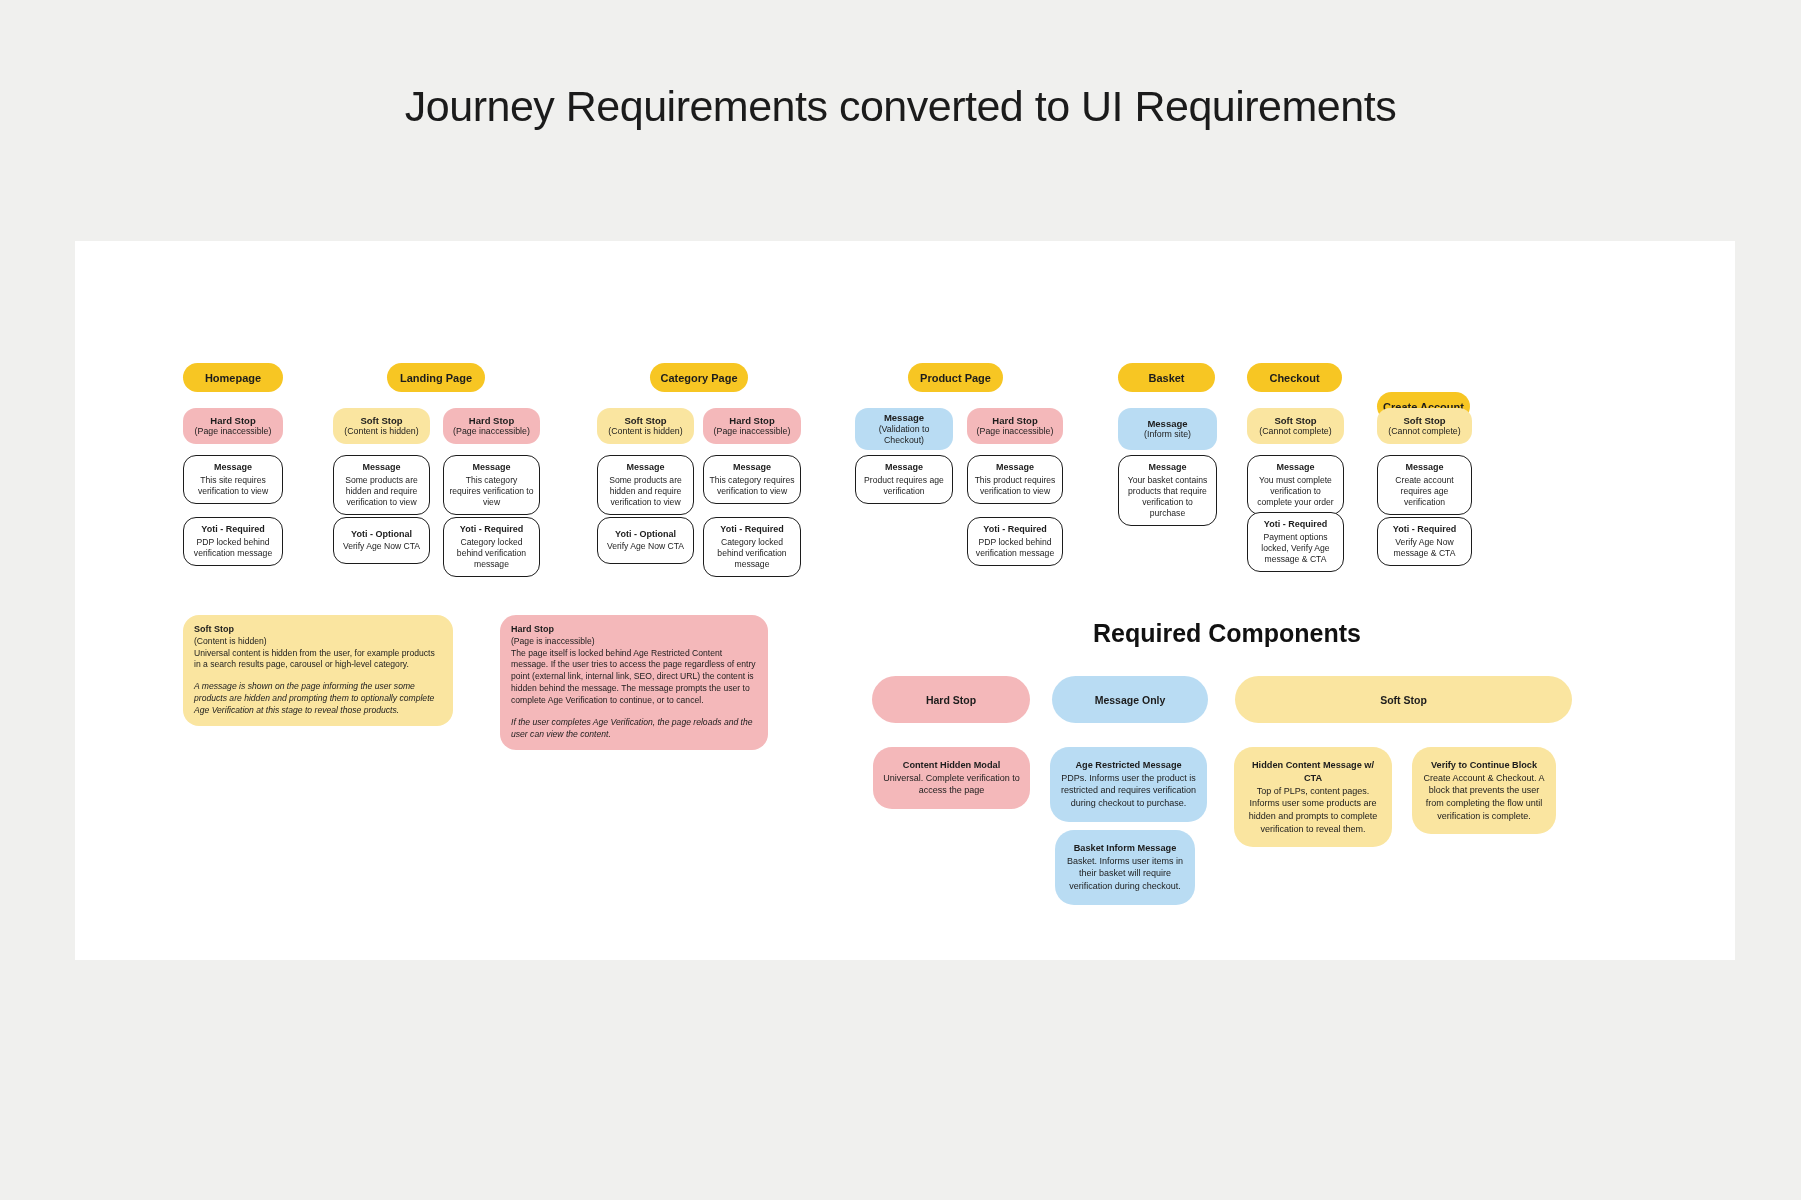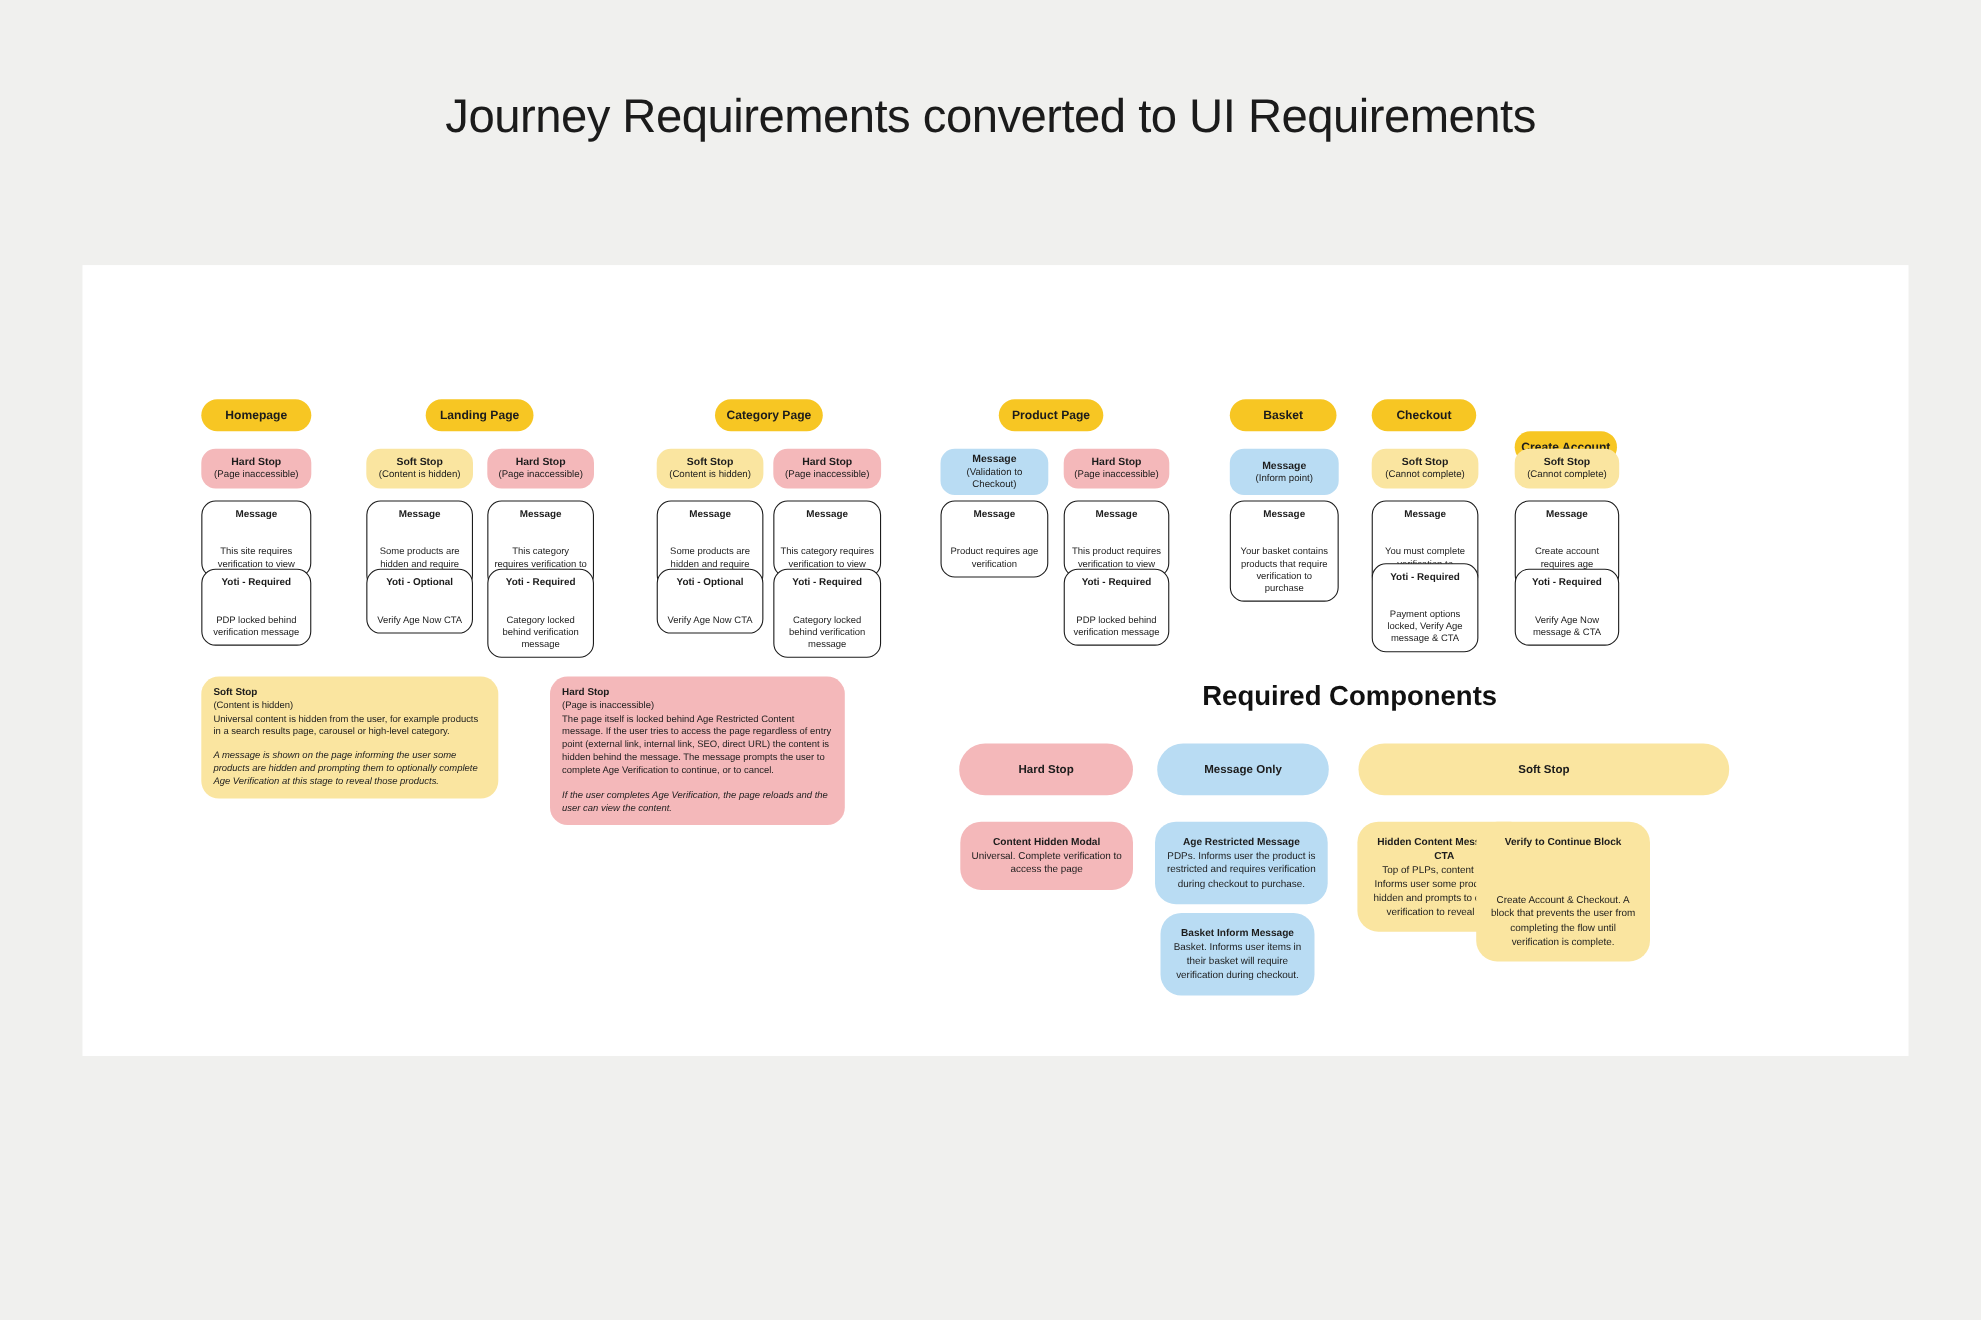--- a/index.html
+++ b/index.html
@@ -45,21 +45,21 @@
   .stop.blue{background:var(--blue);}
   .stop .t{font-size:9.5px; font-weight:700; line-height:1.25;}
   .stop .s{font-size:8.8px; line-height:1.25;}
   
   .wbox{
     position:absolute; background:#fff; border:1.5px solid var(--ink);
     border-radius:13px; padding:6px 5px; text-align:center;
     display:flex; flex-direction:column; justify-content:center;
   }
   .wbox .t{font-size:9px; font-weight:700; margin-bottom:1px; line-height:1.3;}
-  .wbox .b{font-size:8.6px; line-height:1.3;margin-top:21px;}
+  .wbox .b{font-size:8.6px; line-height:1.3;}
   .msg{top:214px; min-height:47px;}
   .yoti{top:276px; min-height:47px;}
   
   .legend{
     position:absolute; top:374px; border-radius:16px;
     padding:9px 11px; font-size:8.6px; line-height:1.38; text-align:left;
   }
   .legend.soft{background:var(--soft);}
   .legend.pink{background:var(--pink);}
   .legend .t{font-weight:700; font-size:9px; line-height:1.3;}
@@ -179,21 +179,21 @@
     <div class="b">This product requires verification to view</div>
   </div>
   <div class="wbox yoti" style="left:892px;width:96px;">
     <div class="t">Yoti - Required</div>
     <div class="b">PDP locked behind verification message</div>
   </div>
 
   <div class="hdr" style="left:1043px;width:97px;">Basket</div>
   <div class="stop blue" style="left:1043px;width:99px;min-height:42px;">
     <div class="t">Message</div>
-    <div class="s">(Inform point)</div>
+    <div class="s">(Inform site)</div>
   </div>
   <div class="wbox msg" style="left:1043px;width:99px;">
     <div class="t">Message</div>
     <div class="b">Your basket contains products that require verification to purchase</div>
   </div>
 
   <div class="hdr" style="left:1172px;width:95px;">Checkout</div>
   <div class="stop soft" style="left:1172px;width:97px;">
     <div class="t">Soft Stop</div>
     <div class="s">(Cannot complete)</div>
@@ -246,21 +246,21 @@
     <div>Universal. Complete verification to access the page</div>
   </div>
   <div class="comp blue" style="left:975px;width:157px;">
     <div class="t">Age Restricted Message</div>
     <div>PDPs. Informs user the product is restricted and requires verification during checkout to purchase.</div>
   </div>
   <div class="comp soft" style="left:1159px;width:158px;">
     <div class="t">Hidden Content Message w/ CTA</div>
     <div>Top of PLPs, content pages. Informs user some products are hidden and prompts to complete verification to reveal them.</div>
   </div>
-  <div class="comp soft" style="left:1267px;width:158px;gap:40px;">
+  <div class="comp soft" style="left:1337px;width:144px;">
     <div class="t">Verify to Continue Block</div>
     <div>Create Account &amp; Checkout. A block that prevents the user from completing the flow until verification is complete.</div>
   </div>
   <div class="comp blue basket" style="left:980px;width:140px;">
     <div class="t">Basket Inform Message</div>
     <div>Basket. Informs user items in their basket will require verification during checkout.</div>
   </div>
 
 </div>
 

